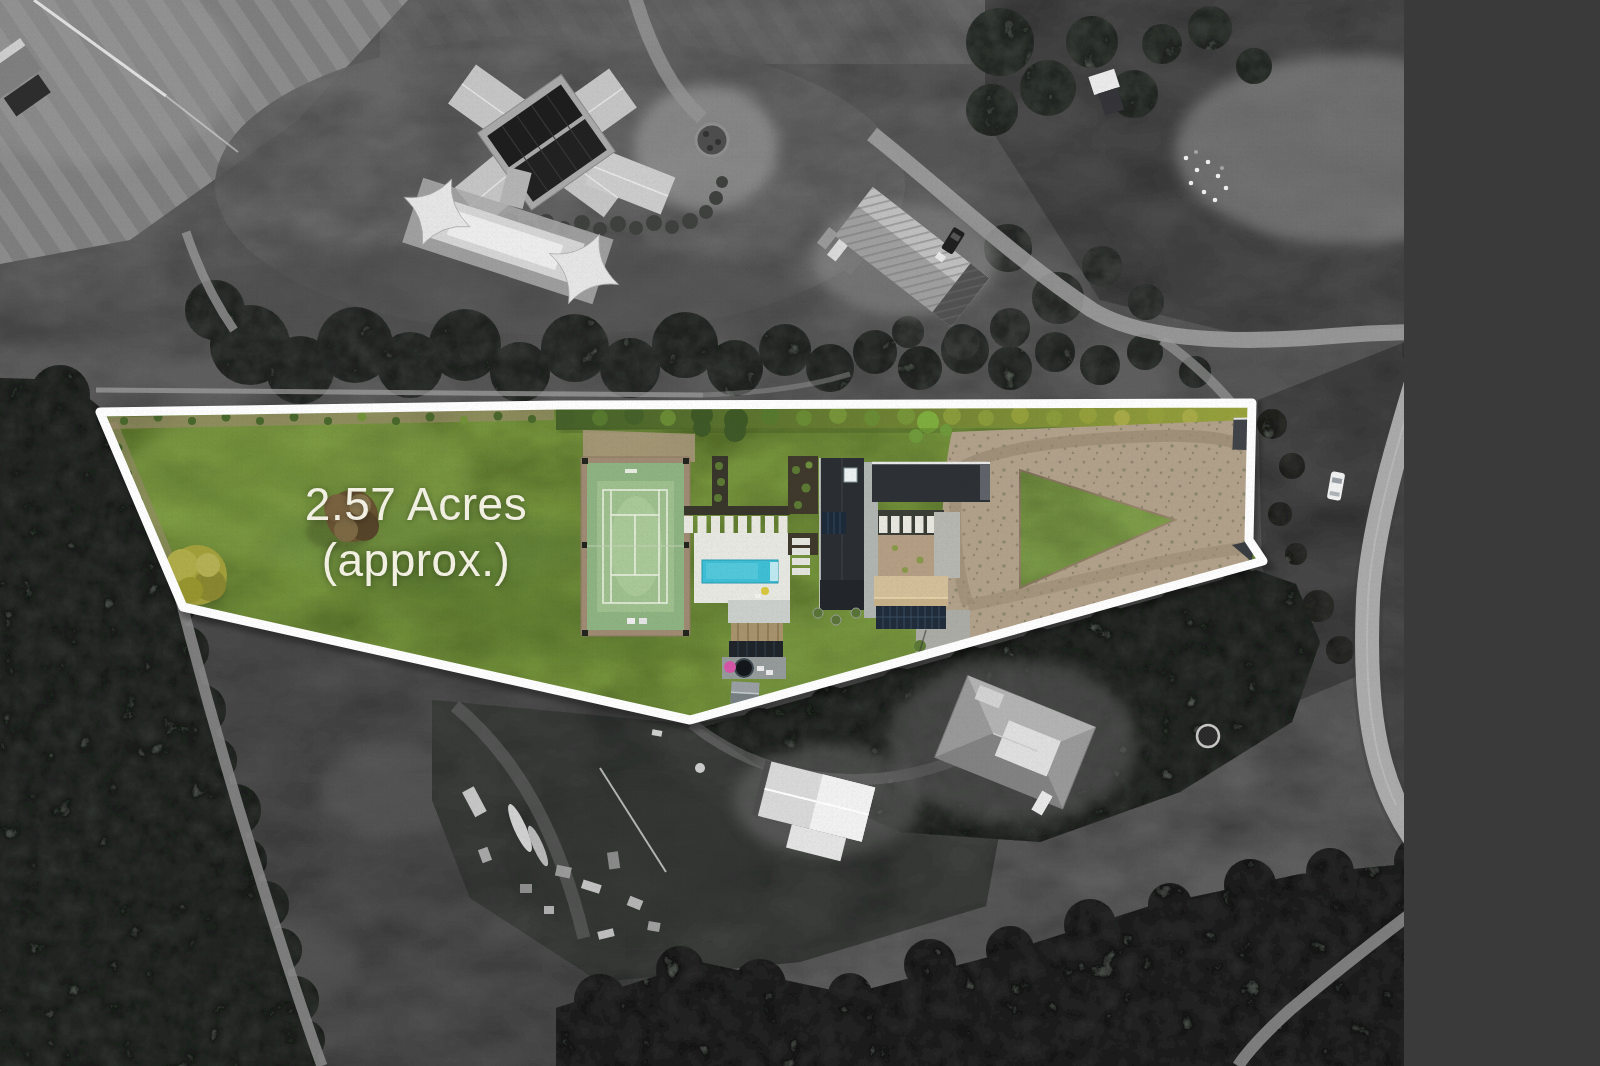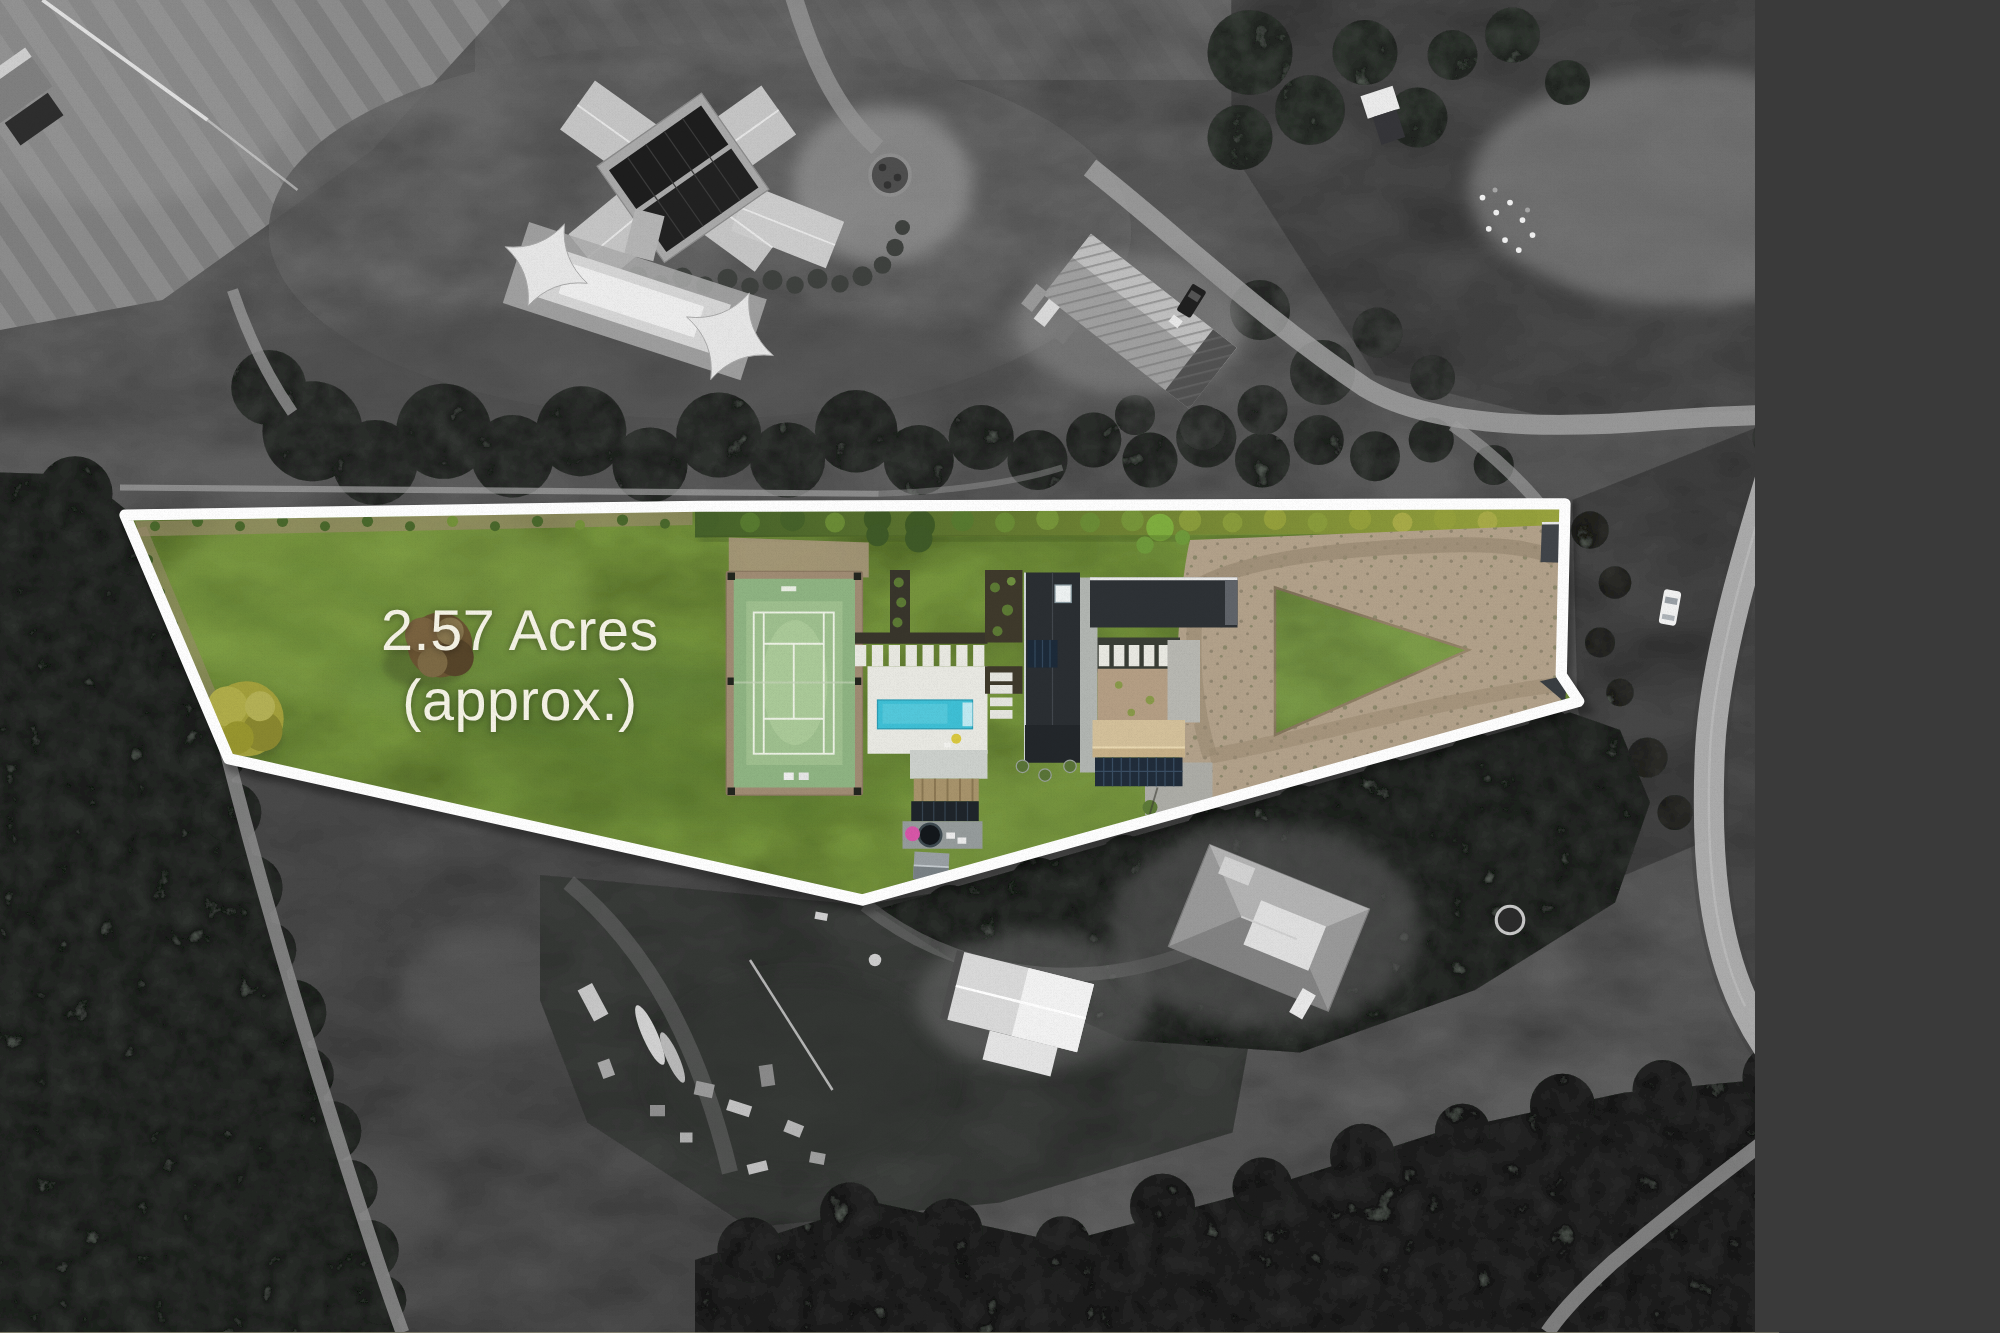--- a/index.html
+++ b/index.html
@@ -1,16 +1,16 @@
 <!DOCTYPE html>
 <html><head>
 <meta charset="utf-8">
 <style>
   html,body{margin:0;padding:0;background:#3a3a3a;}
-  .stage{position:relative;width:1404px;height:1066px;overflow:hidden;background:#fef9c3;}
+  .stage{position:relative;width:1404px;height:1066px;overflow:hidden;background:#a3a3a3;}
   .stage svg{position:absolute;inset:0;display:block;}
   text.ann{font-family:"Liberation Sans","DejaVu Sans",sans-serif;font-weight:400;letter-spacing:.5px;
            filter:drop-shadow(0 1px 3px rgba(0,0,0,.35));}
 </style>
 </head>
 <body>
 
 <div class="stage" role="img" aria-label="Aerial photograph: 2.57 acre (approx.) property highlighted in colour with a white boundary outline, surroundings shown in black and white">
 <svg width="1600" height="1066" viewBox="0 0 1600 1066" xmlns="http://www.w3.org/2000/svg">
 <defs>

